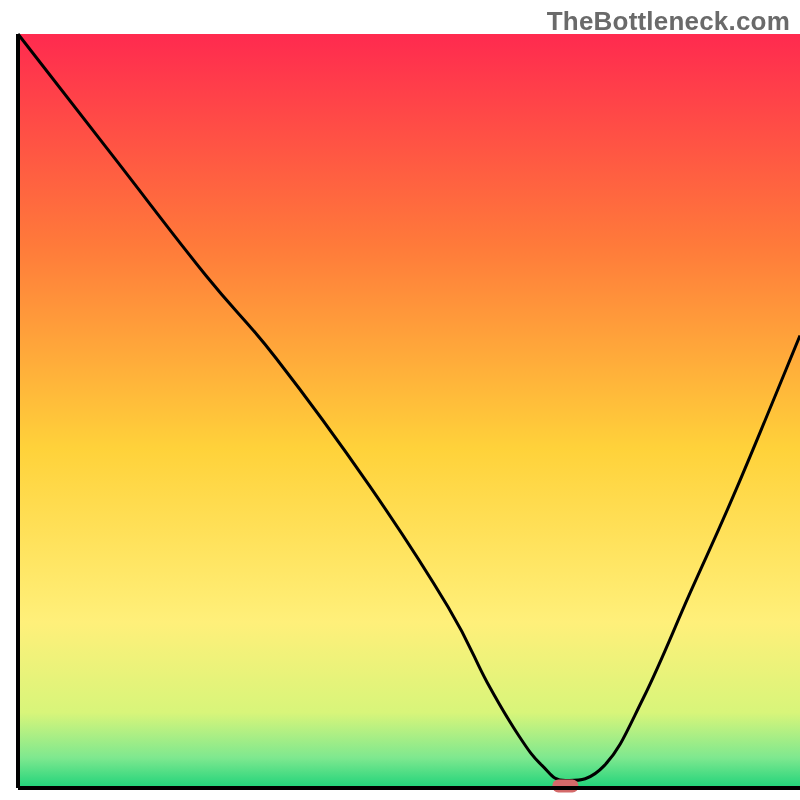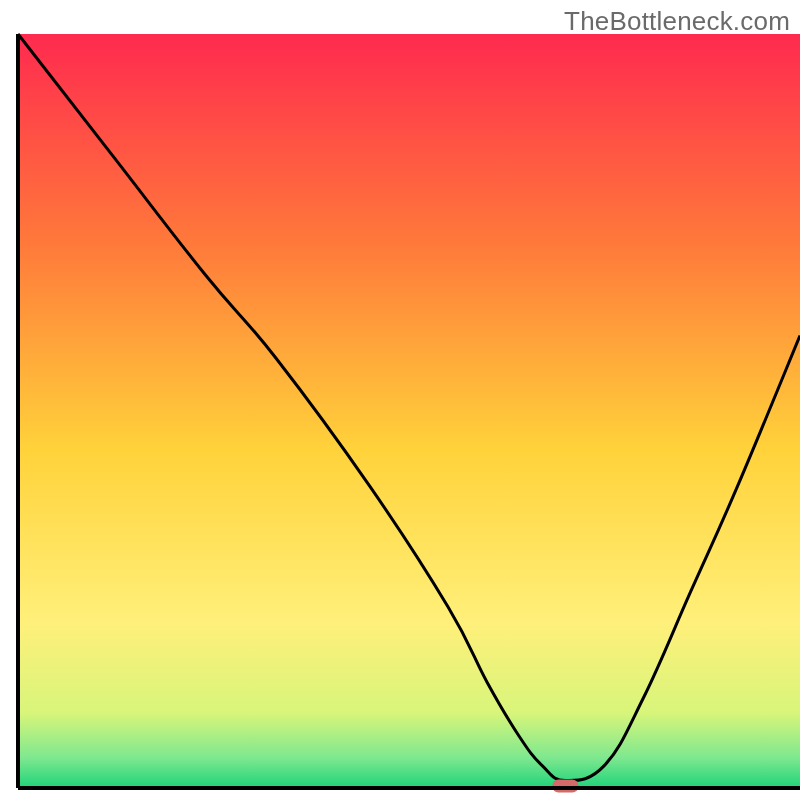--- a/index.html
+++ b/index.html
@@ -13,21 +13,21 @@
   .chart-container {
     position: relative;
     width: 800px;
     height: 800px;
   }
   .watermark {
     position: absolute;
     top: 6px;
     right: 10px;
     font-size: 26px;
-    font-weight: 400;
+    font-weight: 700;
     color: #6a6a6a;
     letter-spacing: 0.2px;
     z-index: 5;
     text-align: center;
   }
   svg {
     display: block;
     position: absolute;
     top: 0;
     left: 0;

